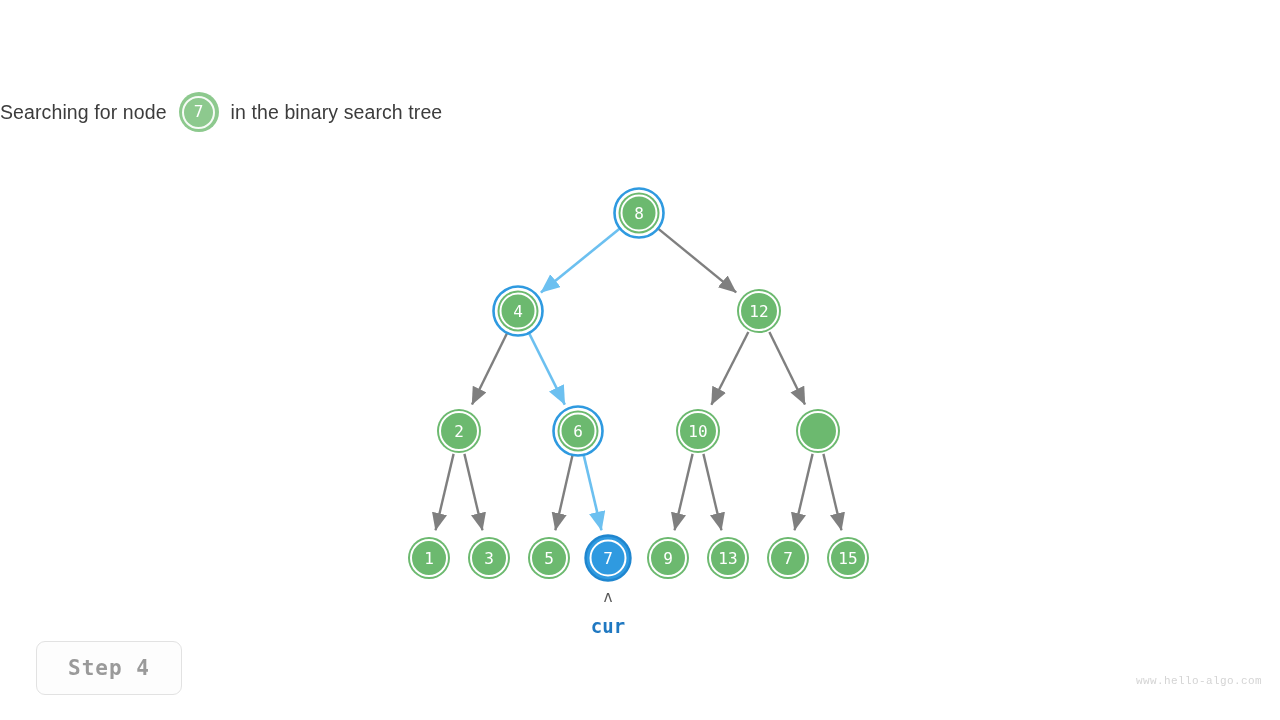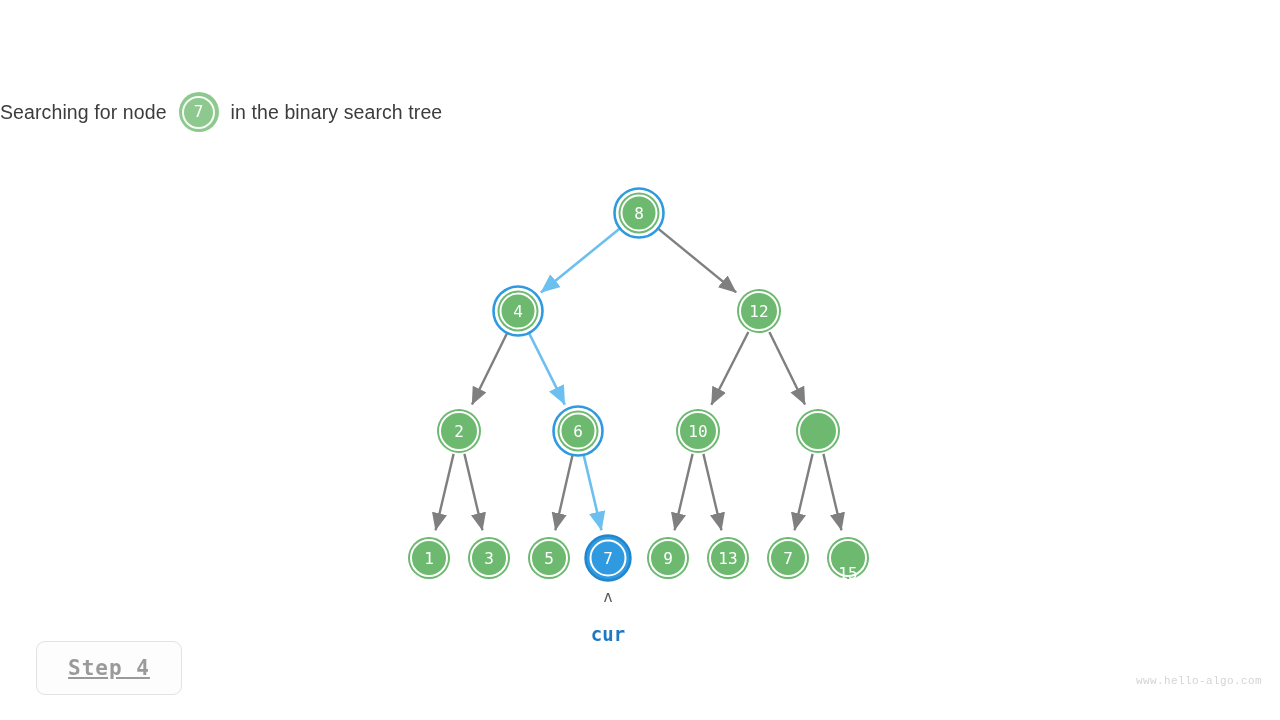--- a/index.html
+++ b/index.html
@@ -58,34 +58,32 @@
   .ptr-caret{
     position:absolute;transform:translate(-50%,-50%);
     font-family:"DejaVu Sans Mono","Liberation Mono",monospace;
     font-size:15px;color:#5b5b5b;line-height:1;
   }
   .ptr-label{
     position:absolute;transform:translate(-50%,-50%);
     font-family:"DejaVu Sans Mono","Liberation Mono",monospace;
     font-weight:bold;font-size:19px;color:#1f78c1;line-height:1;
     white-space:nowrap;
-    margin-top:8px;
   }
 
   
   .step-box{
     position:absolute;left:36px;top:641px;
     width:144px;height:52px;
     border:1px solid #e2e2e2;border-radius:9px;
     background:#fdfdfd;
     display:flex;align-items:center;justify-content:center;
     font-family:"DejaVu Sans Mono","Liberation Mono",monospace;
     font-weight:bold;font-size:21px;color:#9a9a9a;
     letter-spacing:1px;
-    text-decoration:underline;
   }
 
   
   .watermark{
     position:absolute;right:18px;top:675px;
     font-family:Liberation Mono, monospace;
     font-size:11px;color:#d4d4d4;letter-spacing:0.4px;
   }
 </style>
 </head>
@@ -201,21 +199,21 @@
       <div class="nlabel" style="left: 578px; top: 431.5px;">6</div>
       <div class="nlabel" style="left: 698px; top: 431.5px;">10</div>
       <div class="nlabel" style="left: 818px; top: 431.5px; margin-top: 44px;">14</div>
       <div class="nlabel" style="left: 429px; top: 558.5px;">1</div>
       <div class="nlabel" style="left: 489px; top: 558.5px;">3</div>
       <div class="nlabel" style="left: 549px; top: 558.5px;">5</div>
       <div class="nlabel" style="left: 608px; top: 558.5px;">7</div>
       <div class="nlabel" style="left: 668px; top: 558.5px;">9</div>
       <div class="nlabel" style="left: 728px; top: 558.5px;">13</div>
       <div class="nlabel" style="left: 788px; top: 558.5px;">7</div>
-      <div class="nlabel" style="left: 848px; top: 558.5px; margin-top: 15px;">15</div>
+      <div class="nlabel" style="left: 848px; top: 558.5px;">15</div>
     </div>
 
   <div class="ptr-caret" style="left: 608px; top: 597px;">ʌ</div>
   <div class="ptr-label" style="left: 608px; top: 626px;">cur</div>
 
   <div class="step-box">
     <span>Step 4</span>
   </div>
 
   <div class="watermark">www.hello-algo.com</div>

